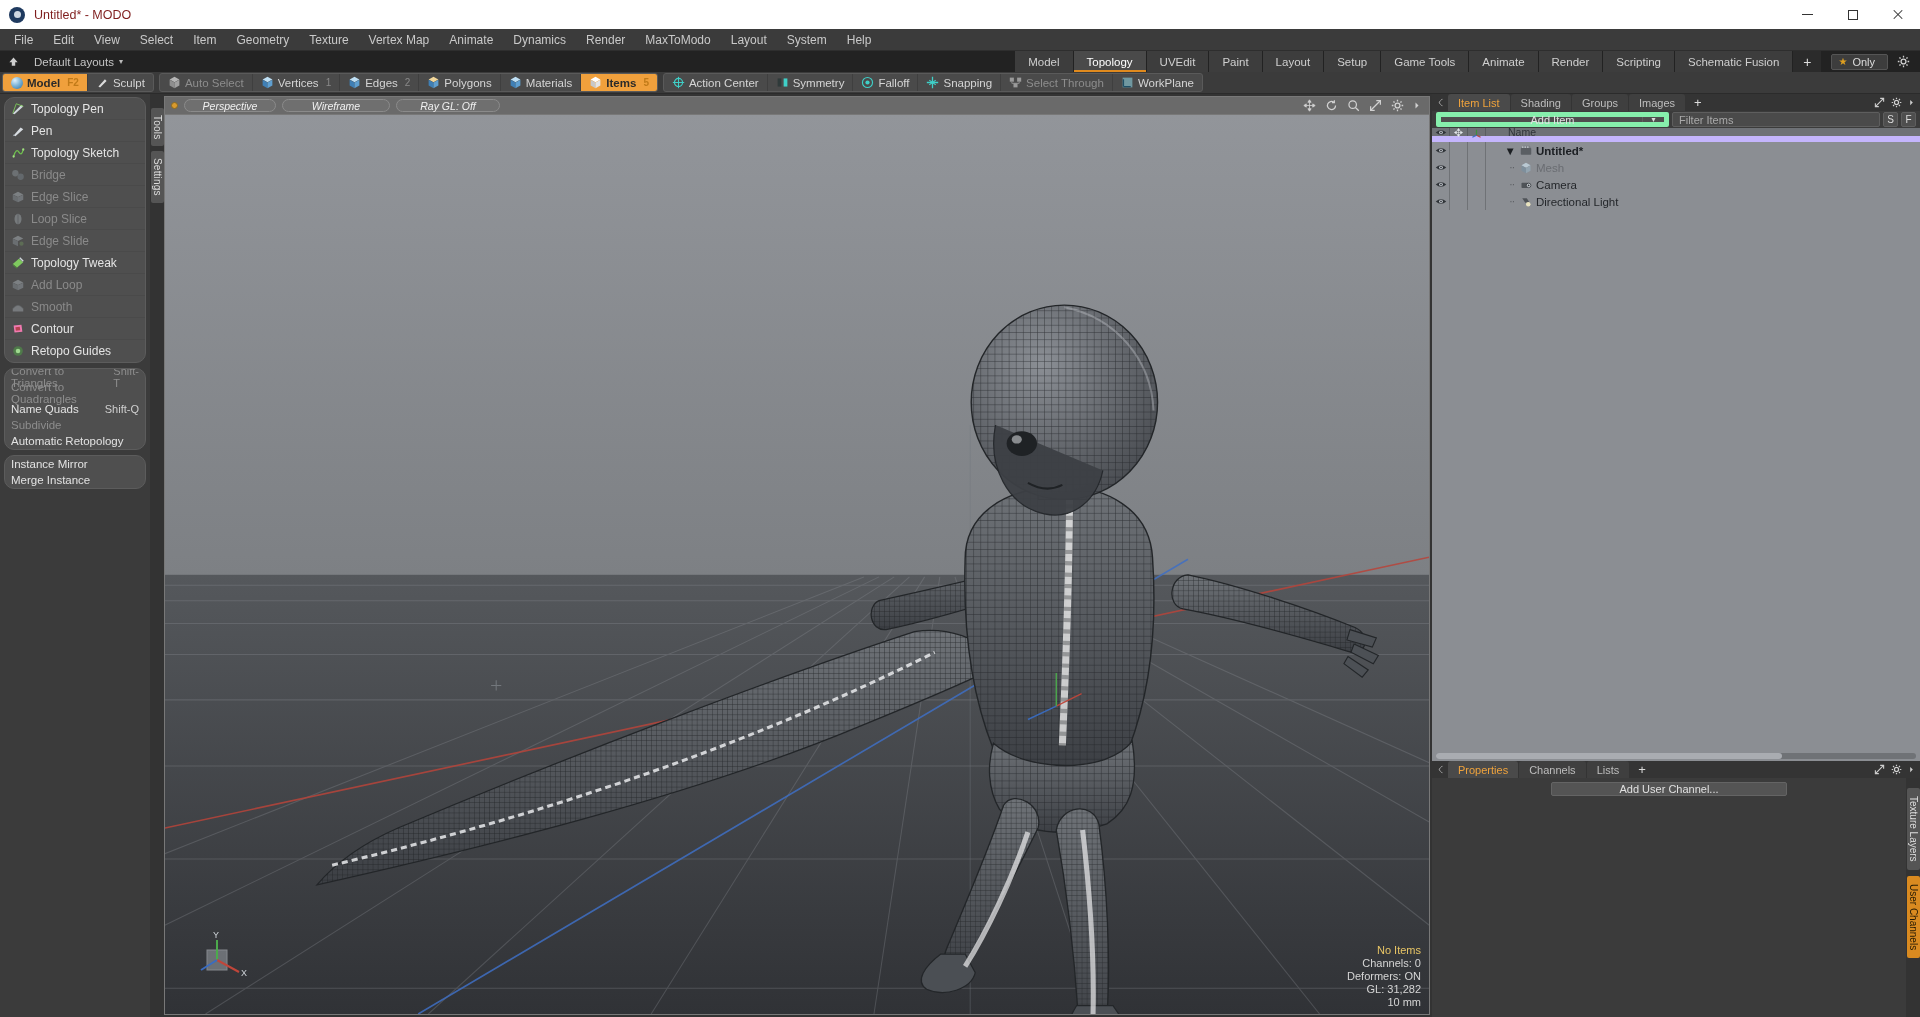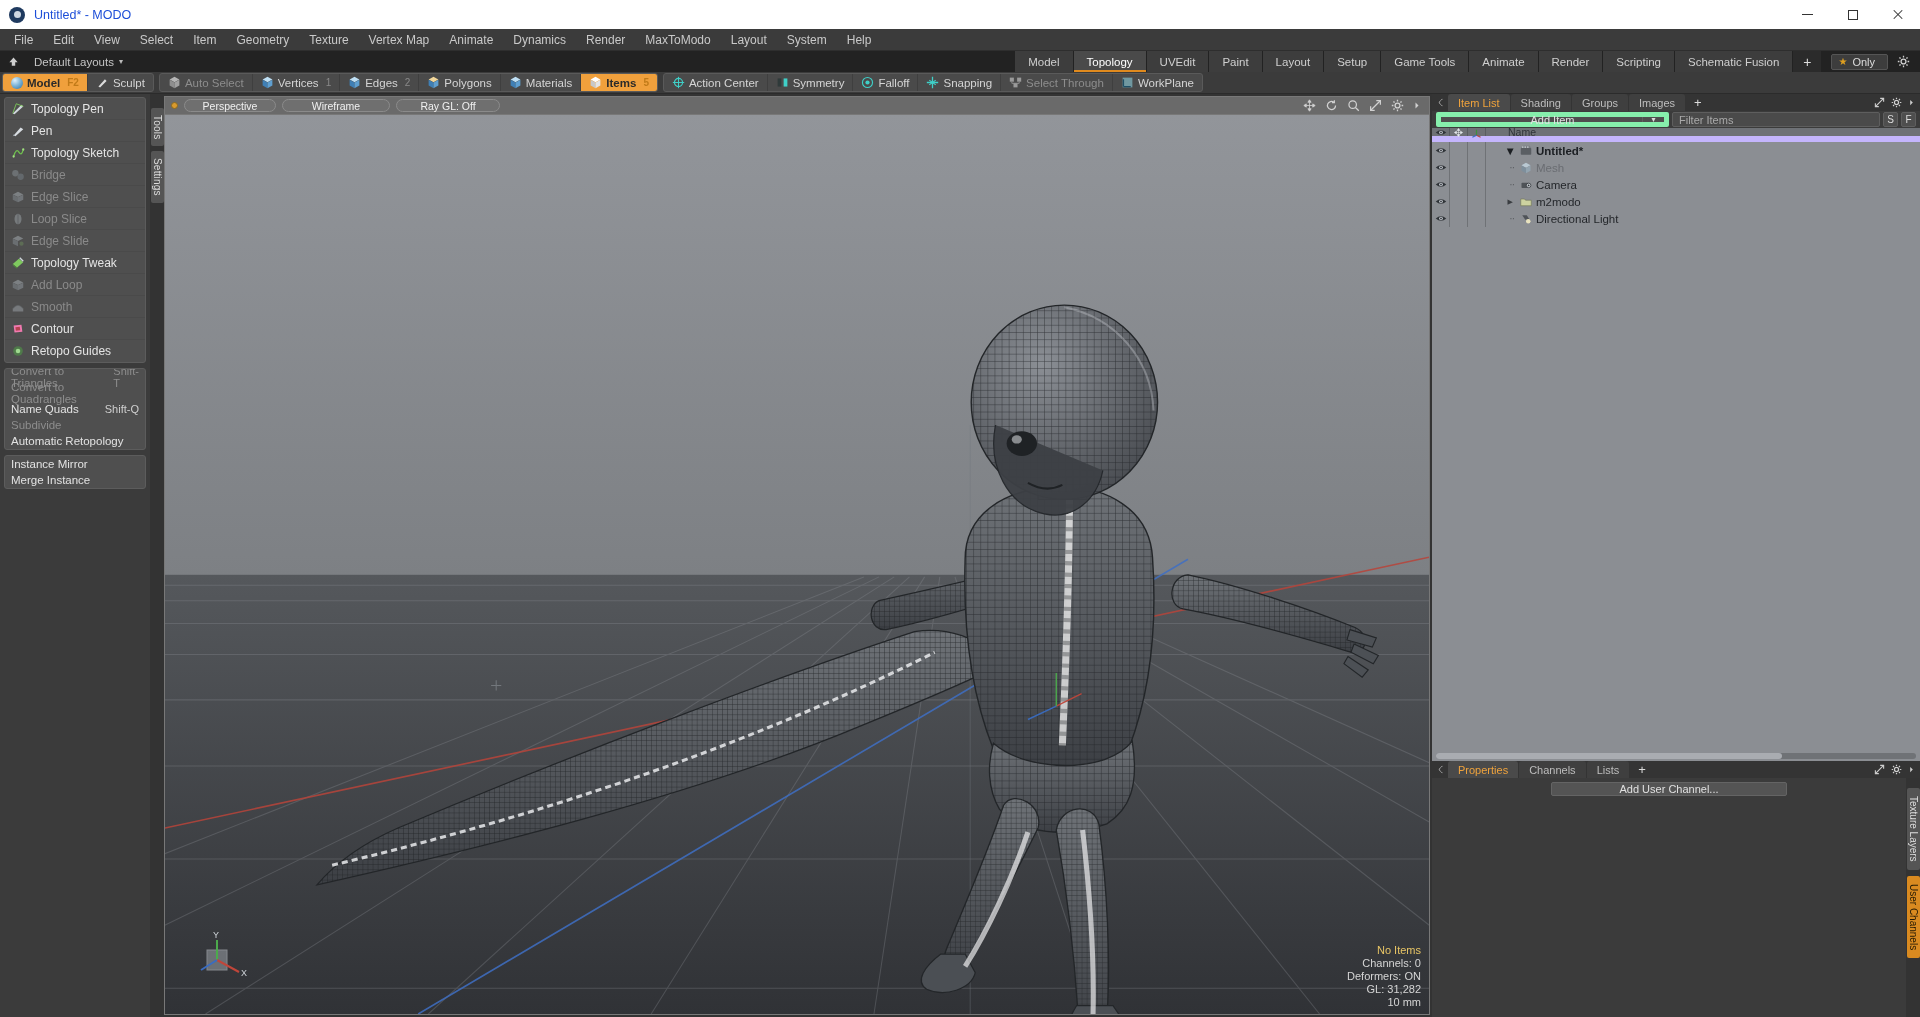--- a/index.html
+++ b/index.html
@@ -17,21 +17,21 @@
   .titlebar {
     height:29px; background:#ffffff; color:#1d1d1d;
     display:flex; align-items:center; flex:0 0 29px;
   }
   .tb-logo {
     width:16px;height:16px;border-radius:50%;
     background:#1f3a5f; margin-left:9px; position:relative;
     display:flex;align-items:center;justify-content:center;
   }
   .tb-logo::after{content:"";width:7px;height:7px;border-radius:50%;background:#cfd8e3;}
-  .tb-title { margin-left:9px; font-size:12.5px; color:#1d4ed8; }
+  .tb-title { margin-left:9px; font-size:12.5px; color:#7f1d1d; }
   .tb-spacer { flex:1; }
   .tb-btn {
     width:45px;height:29px;display:flex;align-items:center;justify-content:center;
     color:#333; font-size:13px;
   }
   .ic-min{display:block;width:11px;height:1px;background:#333;}
   .ic-max{display:block;width:10px;height:10px;border:1px solid #333;}
   .ic-close{display:block;width:12px;height:12px;position:relative;}
   .ic-close::before,.ic-close::after{
     content:"";position:absolute;left:0;top:5px;width:12px;height:1px;background:#333;}
@@ -97,21 +97,21 @@
     background:radial-gradient(circle at 33% 28%, #dff0fb 0%, #7fb6d8 45%, #2e6e9e 100%);
     flex:0 0 12px;}
 
   
   .mainrow{ flex:1; display:flex; min-height:0; background:#3b3b3b; }
 
   
   .leftpanel{ width:150px; flex:0 0 150px; background:#3b3b3b;
     display:flex; flex-direction:column; padding:3px 4px 0 4px;}
   .toolgroup{
-    background:#4f4f4f;border:1px solid #5c5c5c;border-radius:3px;
+    background:#4f4f4f;border:1px solid #5c5c5c;border-radius:10px;
     margin-bottom:5px; overflow:hidden;}
   .trow{
     height:22px;display:flex;align-items:center;gap:6px;padding:0 6px;
     font-size:12px;color:#e4e4e4;border-bottom:1px solid #4a4a4a;}
   .trow:last-child{border-bottom:none;}
   .trow.dis{color:#8a8a8a;}
   .trow.dis .ti{opacity:.45;}
   .ti{width:14px;height:14px;flex:0 0 14px;}
   .trow2{
     height:16px;display:flex;align-items:center;justify-content:space-between;
@@ -126,21 +126,21 @@
     display:flex;flex-direction:column;align-items:center;gap:5px;}
   .vtab{
     writing-mode:vertical-rl; text-orientation:mixed;
     background:#555555;color:#ddd;font-size:10px;padding:7px 1px;border-radius:2px;
     letter-spacing:.2px;}
 
   
   .viewwrap{flex:1;min-width:0;display:flex;flex-direction:column;background:#333;padding:2px 2px 2px 0;}
   .vphead{
     height:18px;flex:0 0 18px;background:#6a6a6a;display:flex;align-items:center;
-    padding:0 6px; gap:6px; border:1px solid #787878; border-bottom:none;}
+    padding:0 6px; gap:6px; border:1px solid #787878; border-bottom:none;font-style:italic;}
   .vdot{width:7px;height:7px;border-radius:50%;background:#d99a2e;border:1px solid #8a6a20;}
   .vpill{
     background:#6f6f6f;border:1px solid #8b8b8b;border-radius:7px;
     height:13px;line-height:12px;font-size:10.5px;color:#f0f0f0;text-align:center;}
   .vpill.p1{width:92px;}
   .vpill.p2{width:108px;}
   .vpill.p3{width:104px;}
   .vphead .sp{flex:1;}
   .vicon{width:13px;height:13px;opacity:.9;}
   .vphead .icons{display:flex;align-items:center;gap:9px;padding-right:2px;}
@@ -869,40 +869,20 @@
                 </span>
               <svg class="itic" viewBox="0 0 16 16">
                   <rect x="2" y="5" width="9" height="7" rx="1" fill="#4f5358"></rect>
                   <circle cx="11.5" cy="8.5" r="3" fill="#cfd4d9" stroke="#2f3338"></circle>
                   <circle cx="11.5" cy="8.5" r="1.2" fill="#2f3338"></circle>
                 </svg>
               <span>Camera</span>
             </span>
           </div>
 
-          <div class="lrow">
-            <span class="lr-c">
-              <svg class="eye" viewBox="0 0 16 10">
-                  <path d="M1 5 Q8 -1 15 5 Q8 11 1 5 Z" fill="#2f3338"></path>
-                  <circle cx="8" cy="5" r="2.4" fill="#cfd4d9"></circle>
-                  <circle cx="8" cy="5" r="1.2" fill="#2f3338"></circle>
-                </svg>
-            </span>
-            <span class="lr-c"></span>
-            <span class="lr-c"></span>
-            <span class="lr-name">
-              <span class="indent2">
-                  <span class="tw">▶</span>
-                </span>
-              <svg class="itic" viewBox="0 0 16 16">
-                  <path d="M1 4 H6 L7.4 5.6 H15 V13 H1 Z" fill="#cdd2a0" stroke="#6f7350" stroke-width=".8"></path>
-                </svg>
-              <span>m2modo</span>
-            </span>
-          </div>
 
           <div class="lrow">
             <span class="lr-c">
               <svg class="eye" viewBox="0 0 16 10">
                   <path d="M1 5 Q8 -1 15 5 Q8 11 1 5 Z" fill="#2f3338"></path>
                   <circle cx="8" cy="5" r="2.4" fill="#cfd4d9"></circle>
                   <circle cx="8" cy="5" r="1.2" fill="#2f3338"></circle>
                 </svg>
             </span>
             <span class="lr-c"></span>

